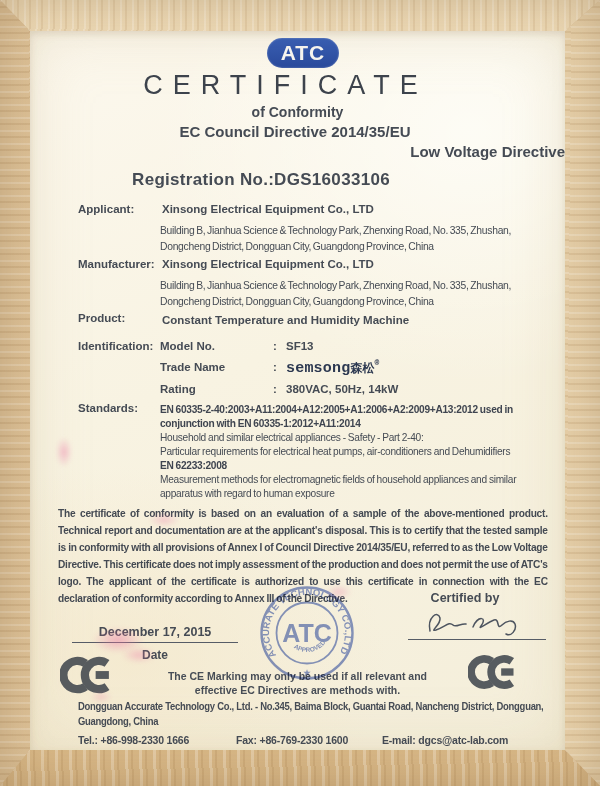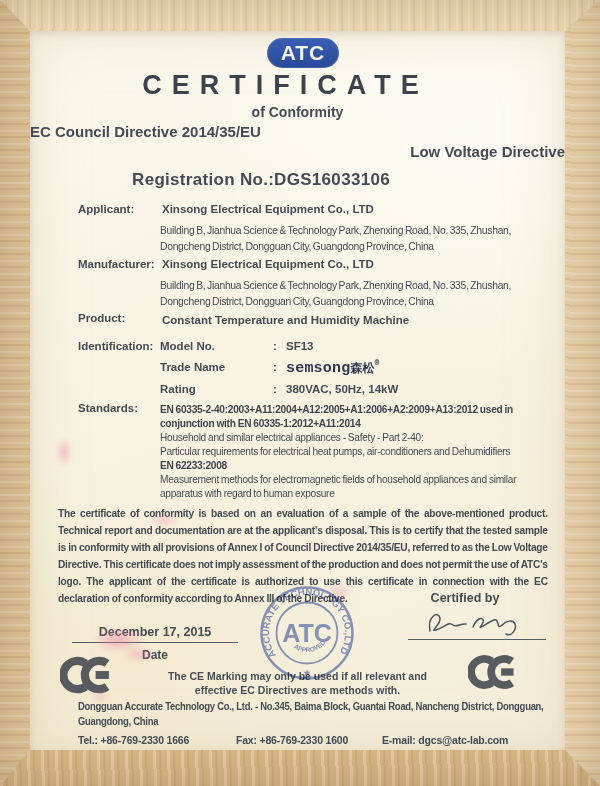--- a/index.html
+++ b/index.html
@@ -39,24 +39,24 @@
   .ink{color:#454b54;}
   .b{font-weight:bold;color:#3f4550;}
   .nowrap{white-space:nowrap;}
   .cond{transform:scaleX(.94);transform-origin:0 50%;}
 
   
   .atc-logo{left:237px;top:7px;width:72px;height:30px;border-radius:16px;
     background:linear-gradient(180deg,#3a5fb2,#29499b);display:flex;align-items:center;justify-content:center;
     box-shadow:inset 0 0 2px rgba(255,255,255,.4);}
   .atc-logo span{position:static;color:#f6f4ee;font-weight:bold;font-size:21px;letter-spacing:1px;}
-  .title{left:0;top:39px;width:509px;text-align:center;font-size:27px;font-weight:bold;
+  .title{left:0;top:39px;width:509px;text-align:center;font-size:27px;font-weight:normal;
          letter-spacing:10px;padding-left:2px;color:#3d434c;}
   .sub1{left:0;top:73px;width:535px;text-align:center;font-size:14px;font-weight:bold;}
-  .dir1{left:0;top:92px;width:530px;text-align:left;font-size:15px;font-weight:bold;}
+  .dir1{left:0;top:92px;width:530px;text-align:center;font-size:15px;font-weight:bold;}
   .dir2{left:0;top:112px;width:535px;text-align:right;font-size:15px;font-weight:bold;}
   .reg {left:0;top:139px;width:462px;text-align:center;font-size:17px;font-weight:bold;letter-spacing:.3px;}
 
   
   .lbl{left:48px;font-size:11.5px;font-weight:bold;white-space:nowrap;}
   .val{left:132px;font-size:11.5px;font-weight:bold;white-space:nowrap;}
   .addr{left:130px;font-size:11px;line-height:16px;white-space:nowrap;letter-spacing:-.3px;word-spacing:-1px;}
   .idlbl{left:130px;font-size:11.5px;font-weight:bold;white-space:nowrap;}
   .colon{left:243px;font-size:11.5px;font-weight:bold;}
   .idval{left:256px;font-size:11.5px;font-weight:bold;white-space:nowrap;}
@@ -214,21 +214,21 @@
           <textPath href="#apprPath" startOffset="8">APPROVED</textPath>
         </text>
         <text x="50" y="93" text-anchor="middle" font-size="9.5" fill="#7b8fd0">★</text>
       </svg>
     </div>
 
     <div class="company">
       <div>Dongguan Accurate Technology Co., Ltd. - No.345, Baima Block, Guantai Road, Nancheng District, Dongguan,</div>
       <div>Guangdong, China</div>
     </div>
-    <div class="contact tel">Tel.: +86-769-2330 1666</div>
+    <div class="contact tel">Tel.: +86-998-2330 1666</div>
     <div class="contact fax">Fax: +86-769-2330 1600</div>
     <div class="contact email">E-mail: dgcs@atc-lab.com</div>
 
     <div class="smudge" style="left:62px;top:596px;width:52px;height:26px;background:radial-gradient(closest-side,rgba(236,120,165,.5),rgba(236,120,165,0));"></div>
     <div class="smudge" style="left:92px;top:616px;width:34px;height:16px;background:radial-gradient(closest-side,rgba(236,120,165,.4),rgba(236,120,165,0));"></div>
     <div class="smudge" style="left:26px;top:406px;width:16px;height:30px;background:radial-gradient(closest-side,rgba(236,120,165,.45),rgba(236,120,165,0));"></div>
     <div class="smudge" style="left:118px;top:482px;width:32px;height:14px;background:radial-gradient(closest-side,rgba(236,120,165,.35),rgba(236,120,165,0));"></div>
     <div class="smudge" style="left:296px;top:554px;width:26px;height:14px;background:radial-gradient(closest-side,rgba(236,120,165,.35),rgba(236,120,165,0));"></div>
     <div class="smudge" style="left:60px;top:660px;width:22px;height:12px;background:radial-gradient(closest-side,rgba(236,120,165,.3),rgba(236,120,165,0));"></div>
   </div>

